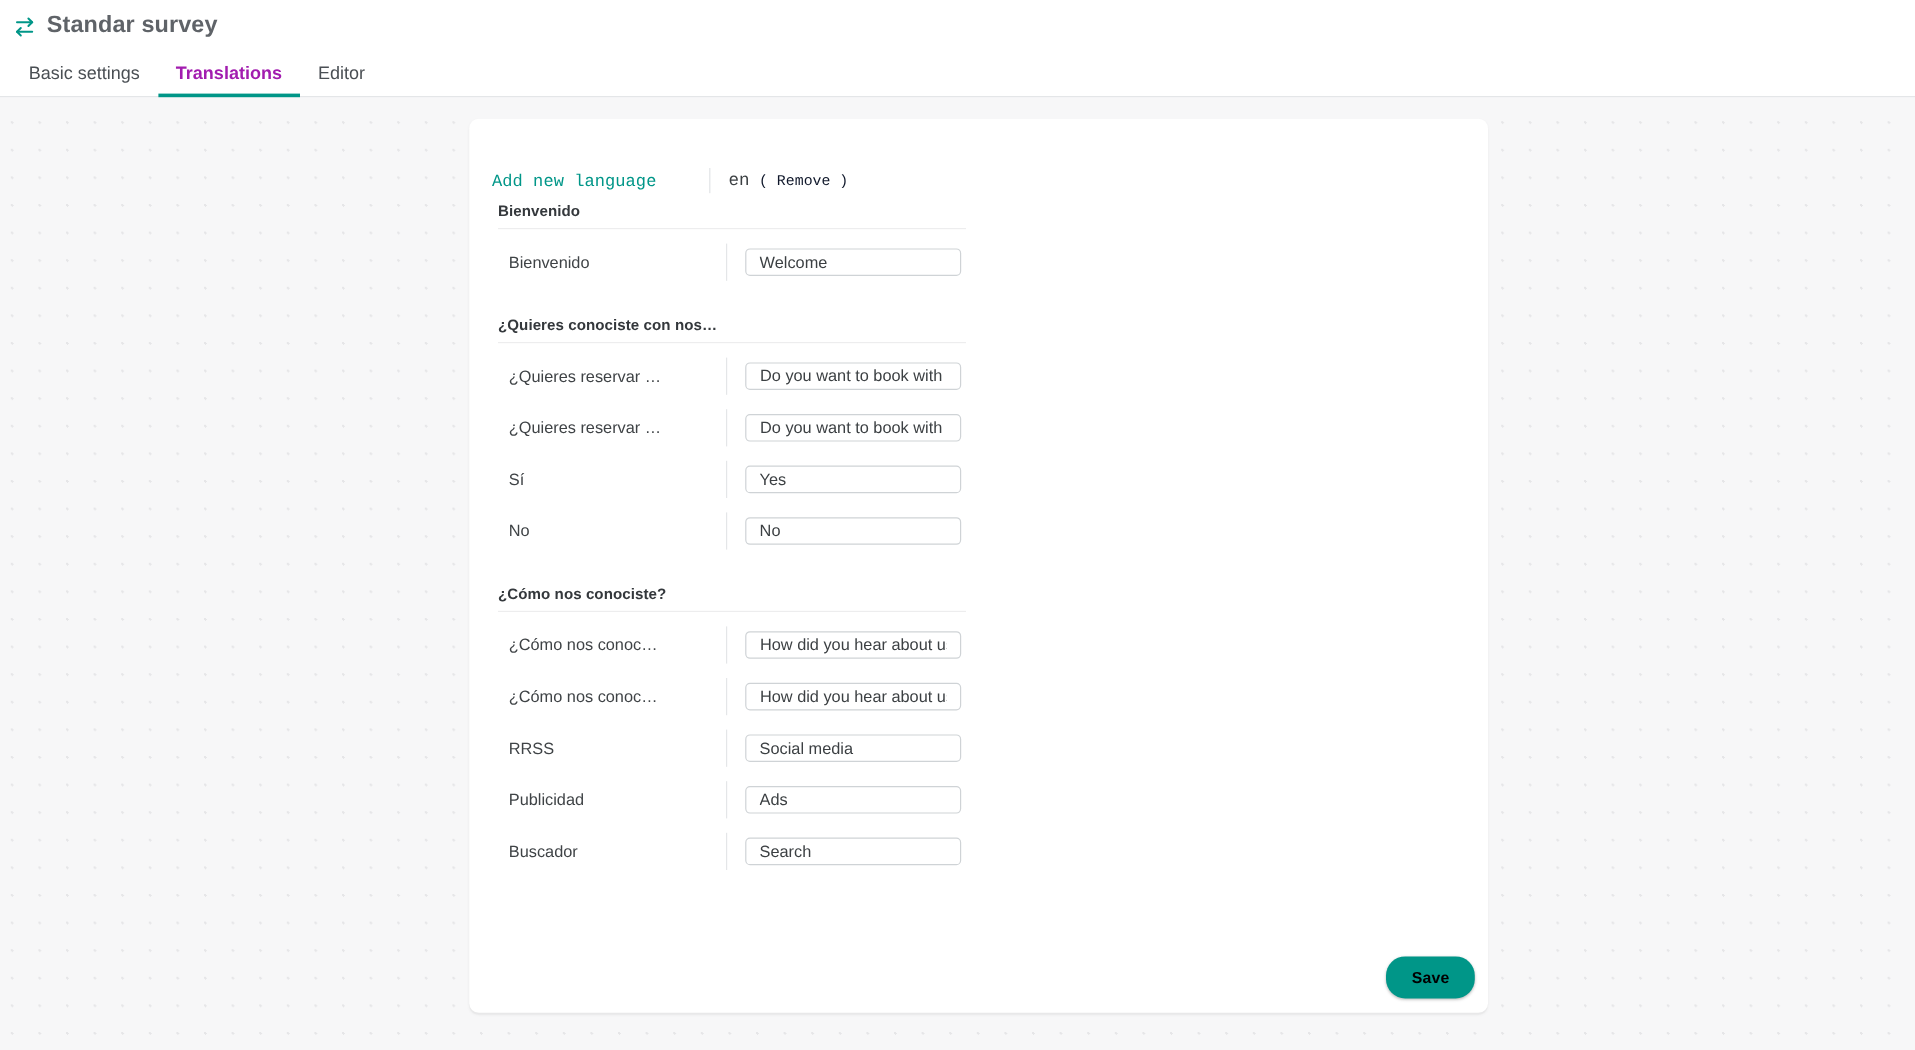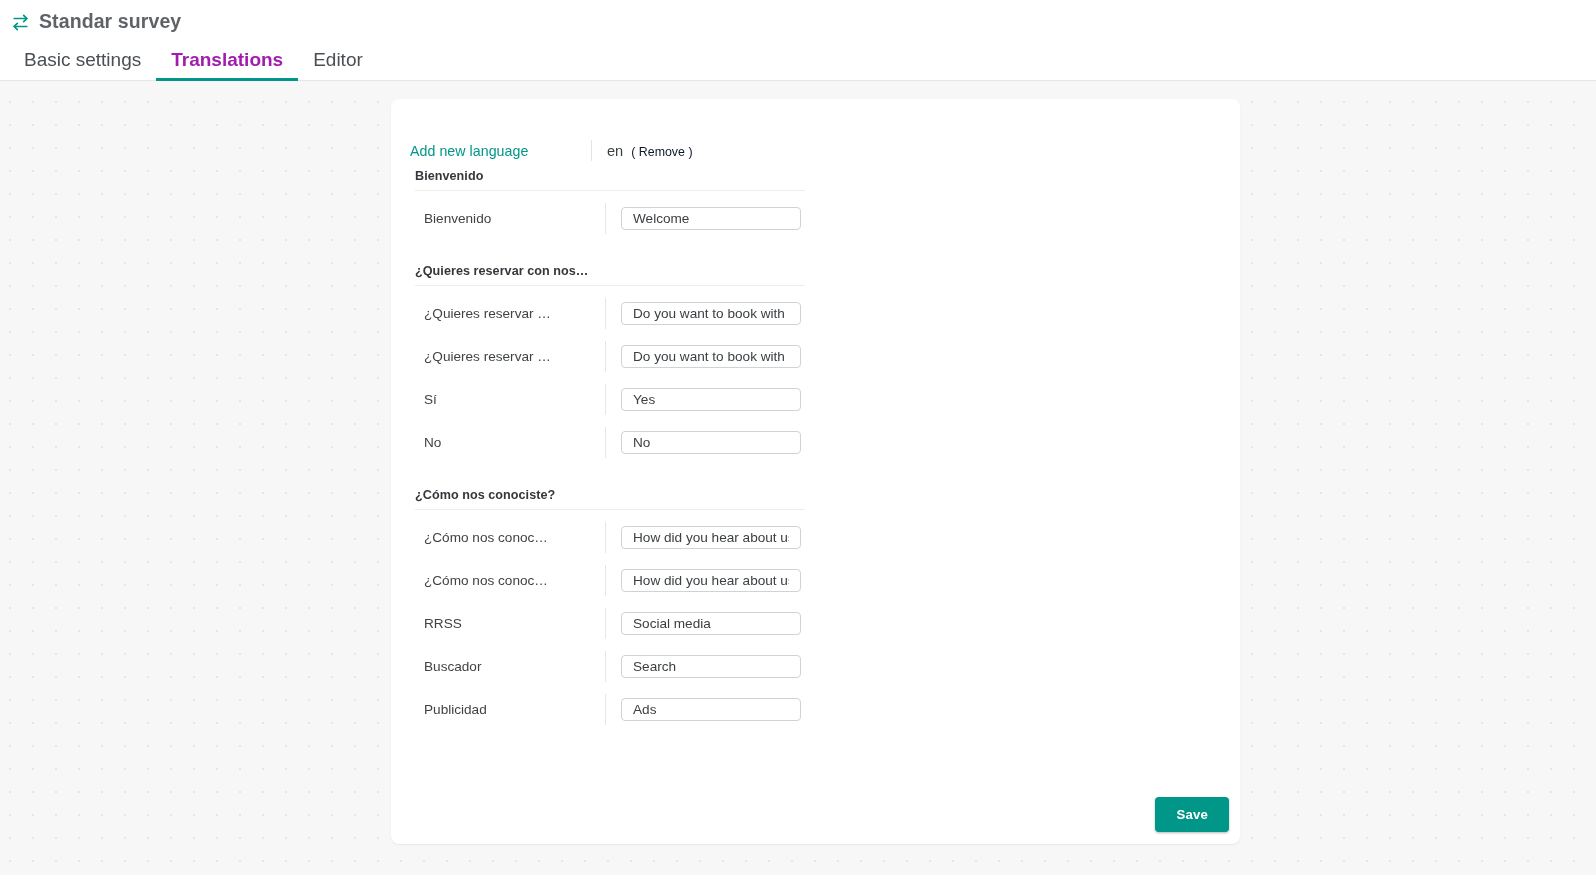--- a/index.html
+++ b/index.html
@@ -62,21 +62,21 @@
   .tabs {
     display: flex;
     align-items: flex-end;
     gap: 0;
     padding-left: 9px;
     height: 43px;
   }
 
   .tab {
     position: relative;
-    font-size: 19px;
+    font-size: 15px;
     color: #4a4f54;
     padding: 0 15px 11px 15px;
     cursor: pointer;
     line-height: 1;
     white-space: nowrap;
   }
   .tab.active { color: #a21caf; font-weight: bold; }
   .tab.active::after {
     content: "";
     position: absolute;
@@ -105,20 +105,21 @@
     height: 100%;
   }
 
   
   .lang-row {
     display: flex;
     align-items: center;
     margin: 0 0 0 10px;
     padding-top: 33px;
     height: 70px;
+    font-family: Liberation Mono, monospace;
   }
   .lang-left {
     width: 190px;
     flex: 0 0 190px;
     padding-left: 9px;
   }
   .add-language {
     color: #009688;
     font-size: 14.2px;
     cursor: pointer;
@@ -209,23 +210,23 @@
   .tinput::placeholder { color: #9aa0a6; }
 
   
   .save-wrap {
     position: absolute;
     right: 11px;
     bottom: 12px;
   }
   .save-btn {
     background: #009688;
-    color: #ffffff;
+    color: #000000;
     border: none;
-    border-radius: 4px;
+    border-radius: 16px;
     font-family: "Liberation Sans", sans-serif;
     font-size: 13.2px;
     font-weight: bold;
     padding: 10px 21px;
     cursor: pointer;
     box-shadow: 0 1px 3px rgba(0,0,0,0.18), 0 1px 2px rgba(0,0,0,0.12);
     letter-spacing: 0.2px;
   }
 </style>
 </head>
@@ -278,21 +279,21 @@
           <div class="section-title">Bienvenido</div>
           <div class="rows">
             <div class="trow">
               <div class="trow-label">Bienvenido</div>
               <div class="trow-divider"></div>
               <div class="trow-field"><input type="text" class="tinput" placeholder="" value="Welcome" style=""></div>
             </div>
           </div>
         </div>
         <div class="section">
-          <div class="section-title">¿Quieres reservar con nos…</div>
+          <div class="section-title">¿Quieres conociste con nos…</div>
           <div class="rows">
             <div class="trow">
               <div class="trow-label">¿Quieres reservar …</div>
               <div class="trow-divider"></div>
               <div class="trow-field"><input type="text" class="tinput" placeholder="" value="Do you want to book with us?" style=""></div>
             </div>
             <div class="trow">
               <div class="trow-label">¿Quieres reservar …</div>
               <div class="trow-divider"></div>
               <div class="trow-field"><input type="text" class="tinput" placeholder="" value="Do you want to book with us?" style=""></div>
@@ -321,28 +322,28 @@
               <div class="trow-label">¿Cómo nos conoc…</div>
               <div class="trow-divider"></div>
               <div class="trow-field"><input type="text" class="tinput" placeholder="" value="How did you hear about us?" style=""></div>
             </div>
             <div class="trow">
               <div class="trow-label">RRSS</div>
               <div class="trow-divider"></div>
               <div class="trow-field"><input type="text" class="tinput" placeholder="" value="Social media" style=""></div>
             </div>
             <div class="trow">
+              <div class="trow-label">Publicidad</div>
+              <div class="trow-divider"></div>
+              <div class="trow-field"><input type="text" class="tinput" placeholder="" value="Ads" style=""></div>
+            </div>
+            <div class="trow">
               <div class="trow-label">Buscador</div>
               <div class="trow-divider"></div>
               <div class="trow-field"><input type="text" class="tinput" placeholder="" value="Search" style=""></div>
-            </div>
-            <div class="trow">
-              <div class="trow-label">Publicidad</div>
-              <div class="trow-divider"></div>
-              <div class="trow-field"><input type="text" class="tinput" placeholder="" value="Ads" style=""></div>
             </div>
           </div>
         </div>
       </div>
 
     <div class="save-wrap">
       <button class="save-btn">Save</button>
     </div>
 
   </div>

